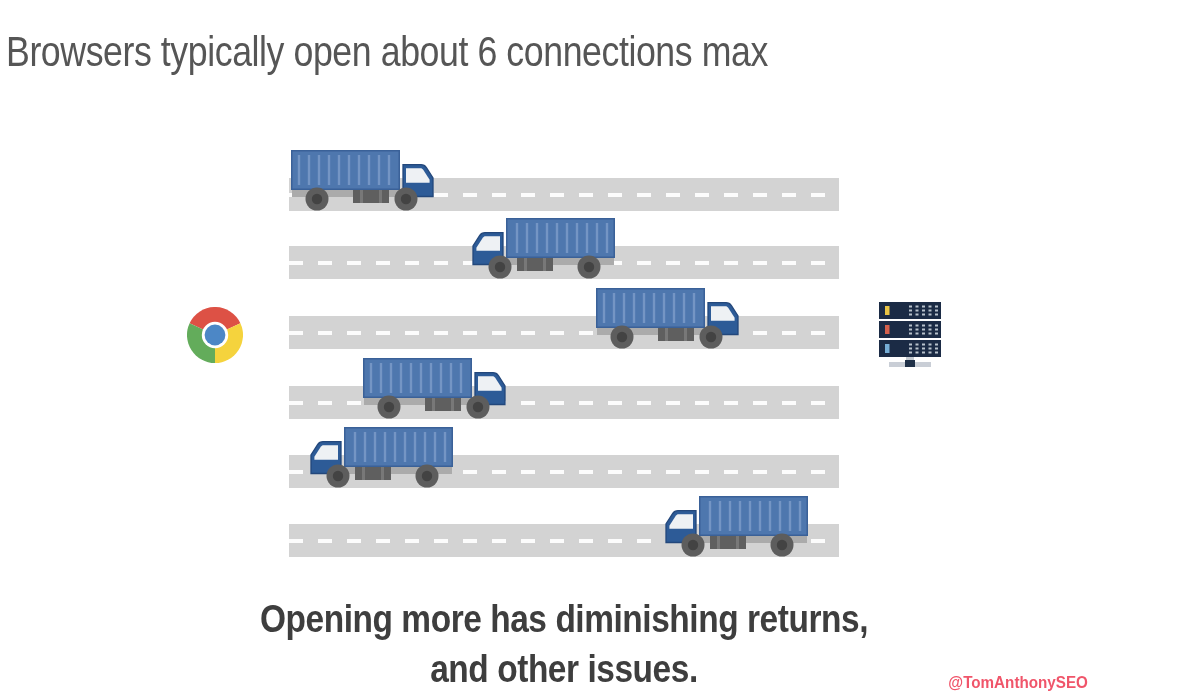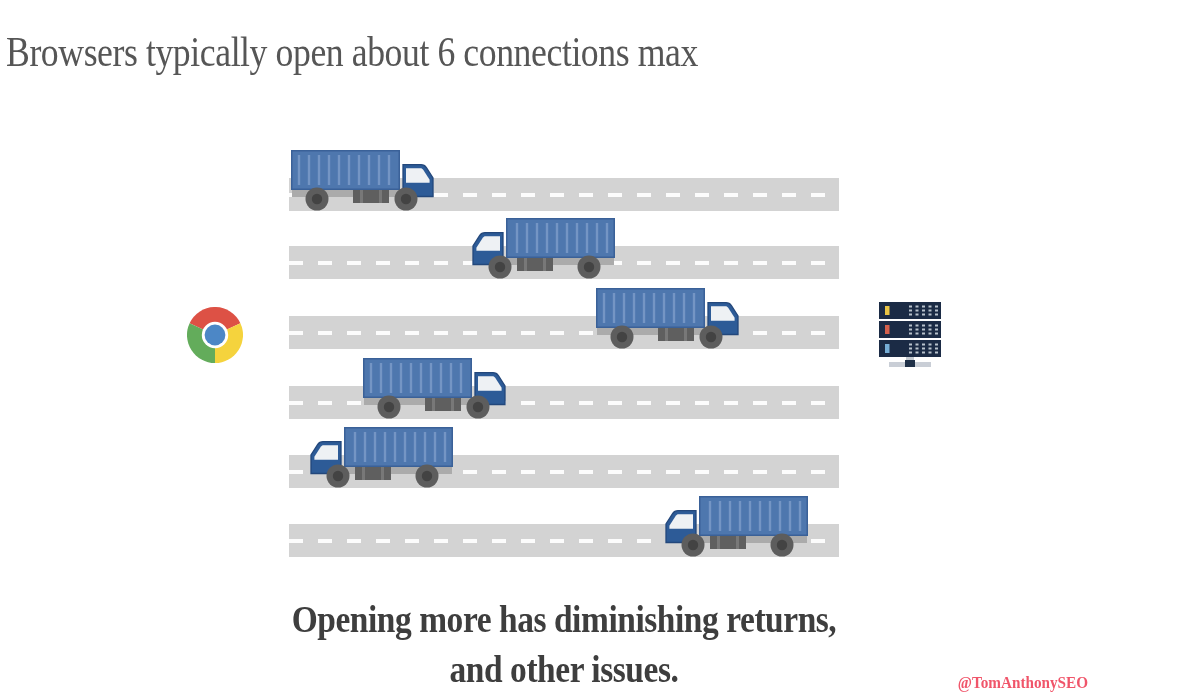--- a/index.html
+++ b/index.html
@@ -1,21 +1,21 @@
 <!DOCTYPE html>
 <html><head>
 <meta charset="utf-8">
 <style>
   html,body{margin:0;padding:0;background:#ffffff;}
   .slide{
     position:relative;
     width:1096px;height:699px;
     background:#ffffff;
     overflow:hidden;
-    font-family:Liberation Serif, serif;
+    font-family:Liberation Sans, sans-serif;
   }
   .title{
     position:absolute;
     left:6px;top:28px;
     font-size:42px;
     font-weight:400;
     color:#565656;
     letter-spacing:-0.5px;
     white-space:nowrap;
     transform:scaleX(0.85);

